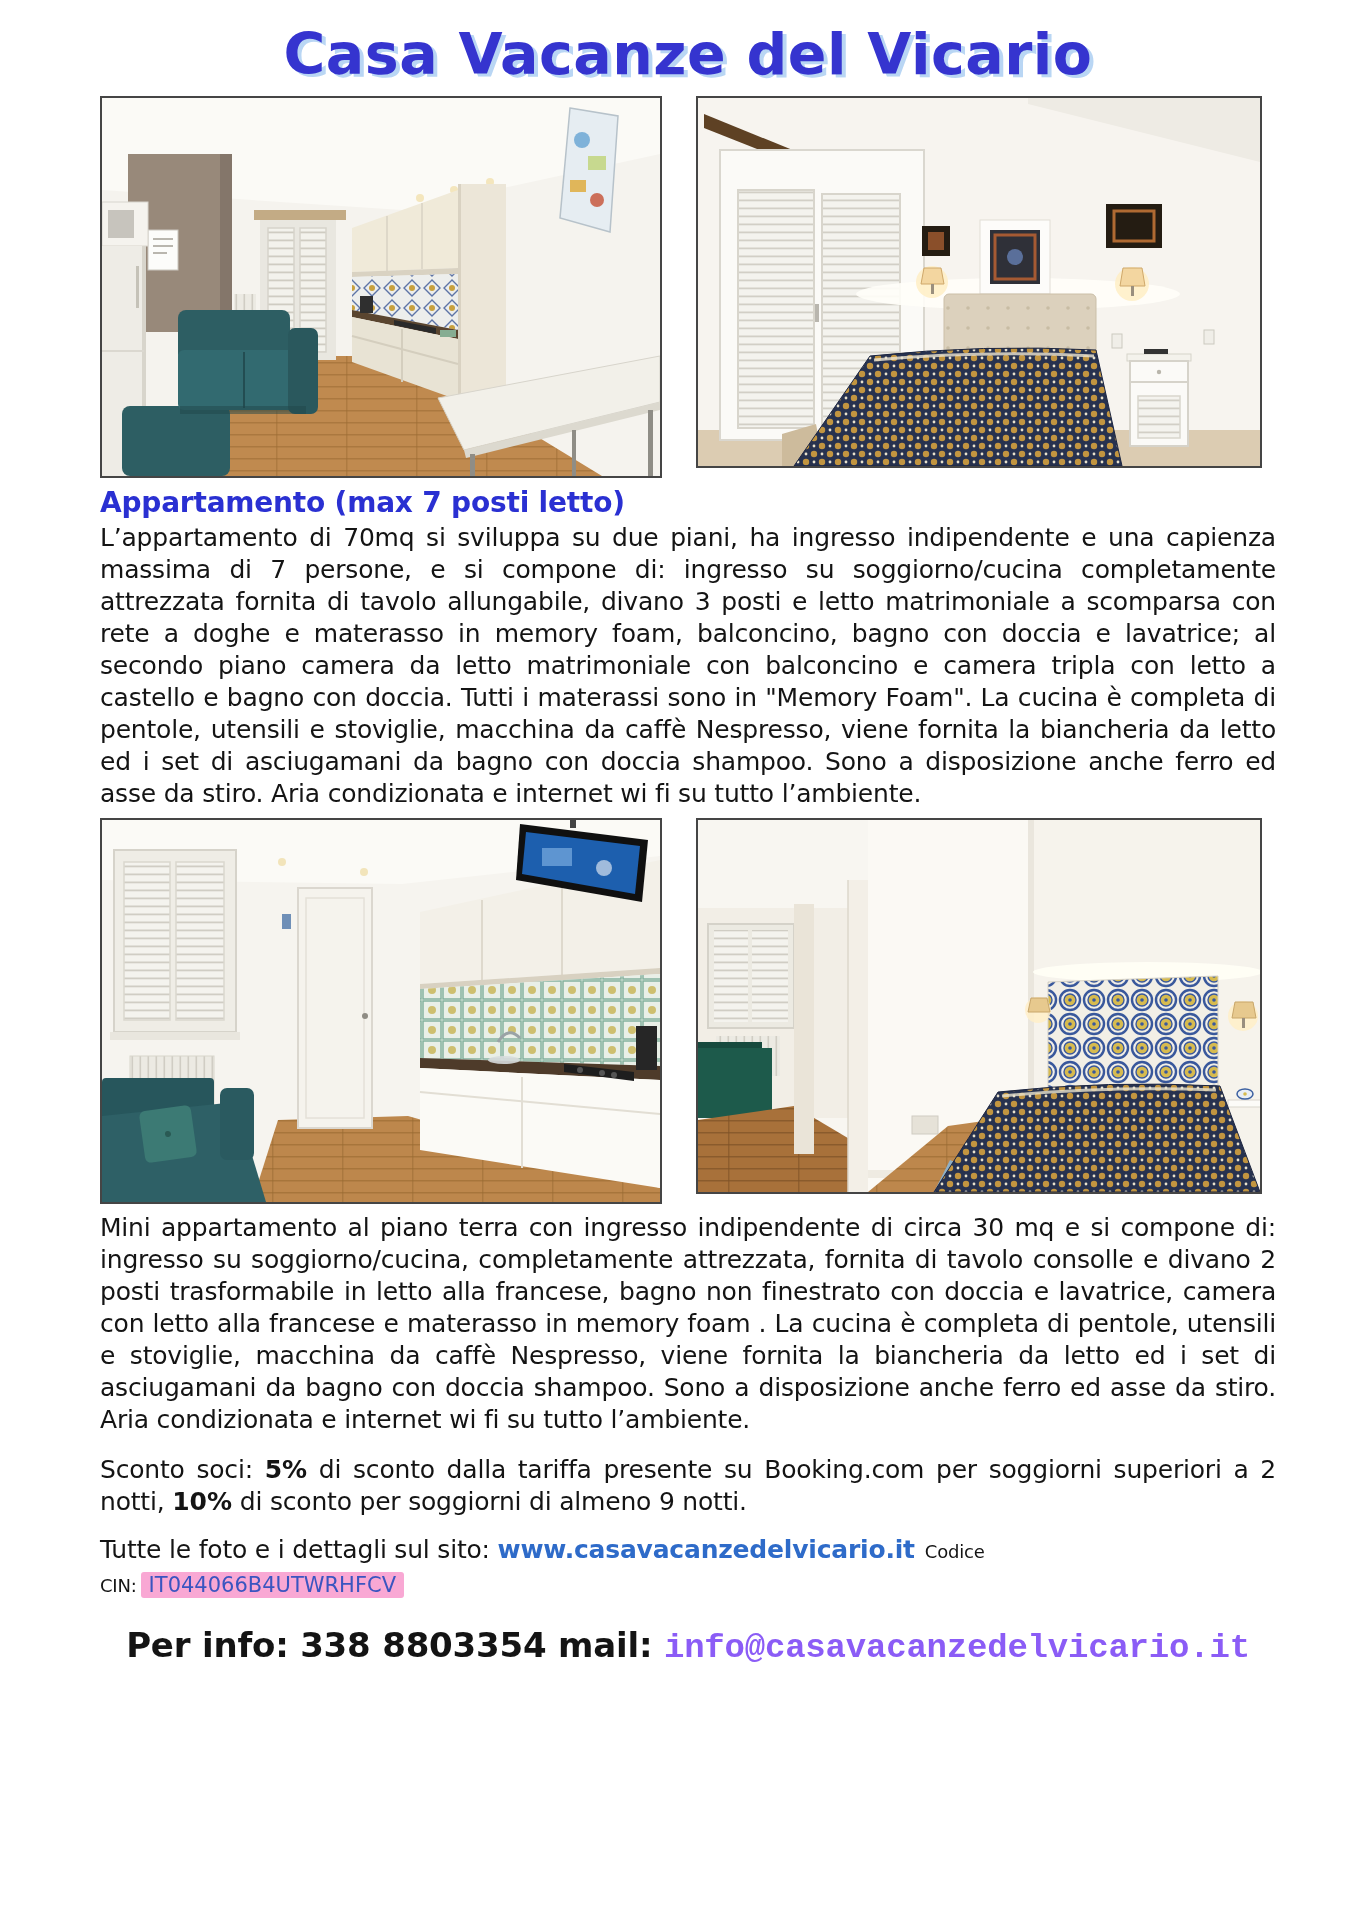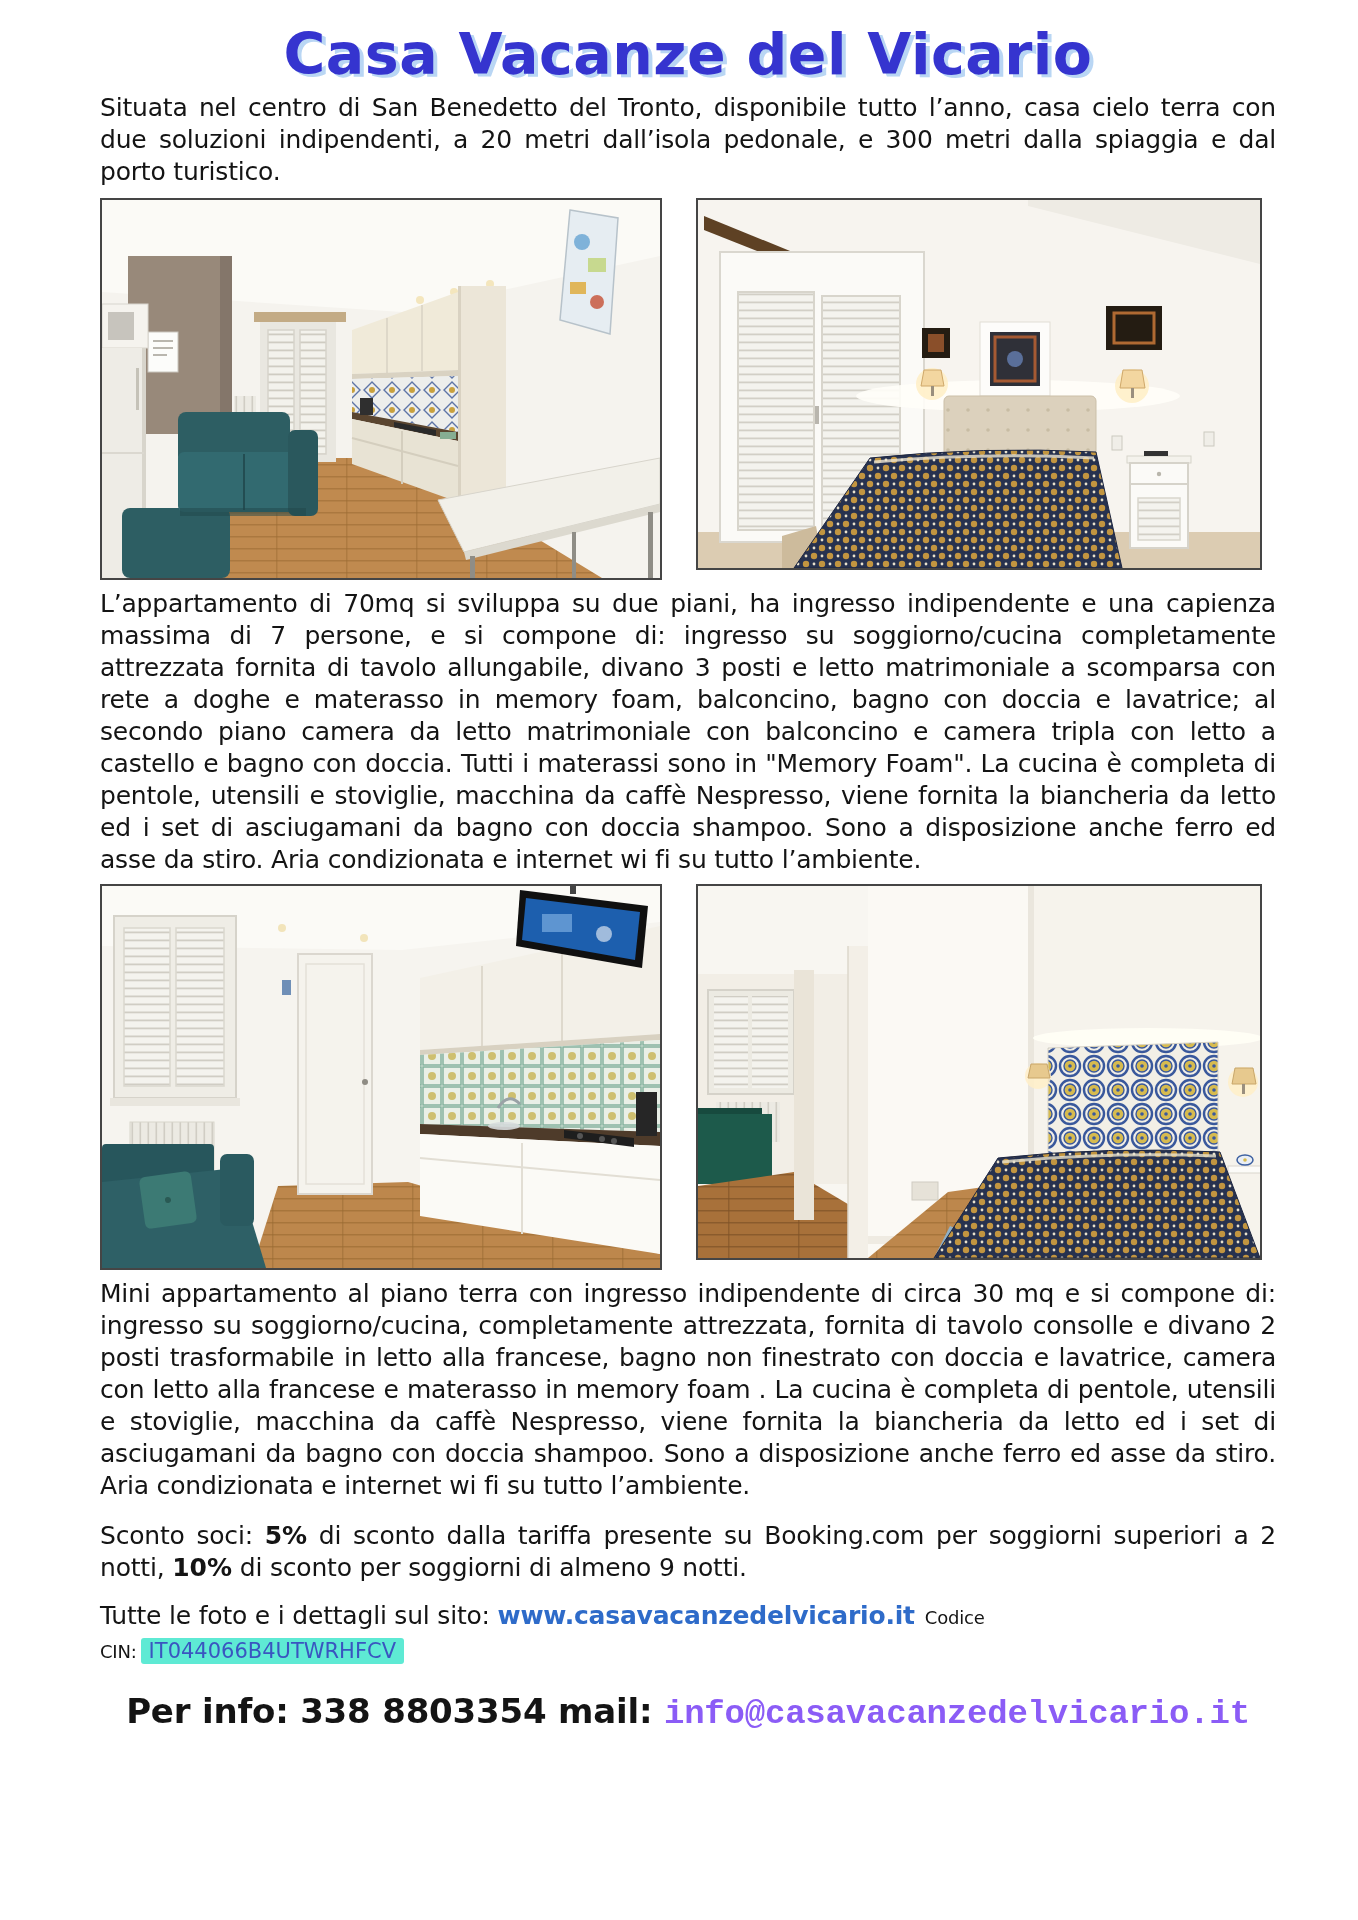--- a/index.html
+++ b/index.html
@@ -30,37 +30,36 @@
     margin:8px 0 2px 0; font-size:28px; line-height:34px;
     color:#2a30d2; font-weight:bold; letter-spacing:-0.2px;
   }
   p.beach { font-weight:bold; margin-top:14px; font-size:25.5px; line-height:33px; }
   p.discount { margin-top:18px; }
   p.discount b { font-weight:bold; letter-spacing:0; }
   p.site-line { margin-top:16px; text-align:left; }
   .www-link { color:#2e6bc9; text-decoration:none; cursor:pointer;font-weight:bold; }
   .cin-label { font-size:18px; margin-left:10px; letter-spacing:-0.2px; }
   .cin-code {
-    font-size:21px; color:#3a55c0; background:#5eead4;
+    font-size:21px; color:#3a55c0; background:#f9a8d4;
     padding:1px 8px; border-radius:3px; margin-left:4px; letter-spacing:0;margin-top:11px;
   }
   p.contact {
     margin:22px 0 0 0; text-align:center; font-weight:bold;
     font-size:34px; line-height:42px; letter-spacing:-0.2px;
   }
   .email-link { color:#8b5cf6; text-decoration:none; cursor:pointer;font-family:Liberation Mono, monospace; }
 </style>
 </head>
 <body>
 
 <div class="page">
 
   <h1 class="title">Casa Vacanze del Vicario</h1>
 
-  <p class="body intro">Situata nel centro di San Benedetto del Tronto, disponibile tutto l’anno, casa cielo terra con due soluzioni indipendenti, a 20 metri dall’isola pedonale, e 300 metri dalla spiaggia e dal porto turistico.</p>
 
   <div class="photo-row">
 
     <figure class="photo ph1" aria-label="soggiorno con angolo cottura, divano e tavolo - appartamento">
       <svg viewBox="0 0 558 378" preserveAspectRatio="none">
         <defs>
           <pattern id="wd1" width="70" height="12" patternUnits="userSpaceOnUse">
             <rect width="70" height="12" fill="#c08a4f"></rect>
               <rect width="70" height="1.5" fill="#9c6c33" opacity="0.6"></rect>
               <rect x="34" width="1.5" height="12" fill="#9c6c33" opacity="0.5"></rect>
@@ -189,20 +188,21 @@
         <circle cx="461" cy="274" r="2.2" fill="#b9b6ac"></circle>
         <rect x="440" y="298" width="42" height="42" fill="url(#sl2)" stroke="#d9d6cd" stroke-width="1.5"></rect>
         <rect x="446" y="251" width="24" height="5" fill="#333333"></rect>
         <polygon points="84,336 118,326 126,368 84,368" fill="#cdbb9c"></polygon>
         <path d="M172,258 Q286,246 398,252 L424,368 L96,368 Z" fill="url(#sp2)" stroke="#1c2540" stroke-width="1"></path>
         <path d="M176,262 Q286,252 396,258" stroke="#ece5d2" stroke-width="3" fill="none" opacity="0.8"></path>
       </svg>
     </figure>
   </div>
 
+  <h2 class="section-heading">Appartamento (max 7 posti letto)</h2>
   <p class="body">L’appartamento di 70mq si sviluppa su due piani, ha ingresso indipendente e una capienza massima di 7 persone, e si compone di: ingresso su soggiorno/cucina completamente attrezzata fornita di tavolo allungabile, divano 3 posti e letto matrimoniale a scomparsa con rete a doghe e materasso in memory foam, balconcino, bagno con doccia e lavatrice; al secondo piano camera da letto matrimoniale con balconcino e camera tripla con letto a castello e bagno con doccia. Tutti i materassi sono in "Memory Foam". La cucina è completa di pentole, utensili e stoviglie, macchina da caffè Nespresso, viene fornita la biancheria da letto ed i set di asciugamani da bagno con doccia shampoo. Sono a disposizione anche ferro ed asse da stiro. Aria condizionata e internet wi fi su tutto l’ambiente.</p>
 
   <div class="photo-row">
 
     <figure class="photo ph3" aria-label="soggiorno con cucina, divano e TV - mini appartamento">
       <svg viewBox="0 0 558 382" preserveAspectRatio="none">
         <defs>
           <pattern id="wd3" width="70" height="12" patternUnits="userSpaceOnUse">
             <rect width="70" height="12" fill="#bd874c"></rect>
               <rect width="70" height="1.5" fill="#976931" opacity="0.6"></rect>

